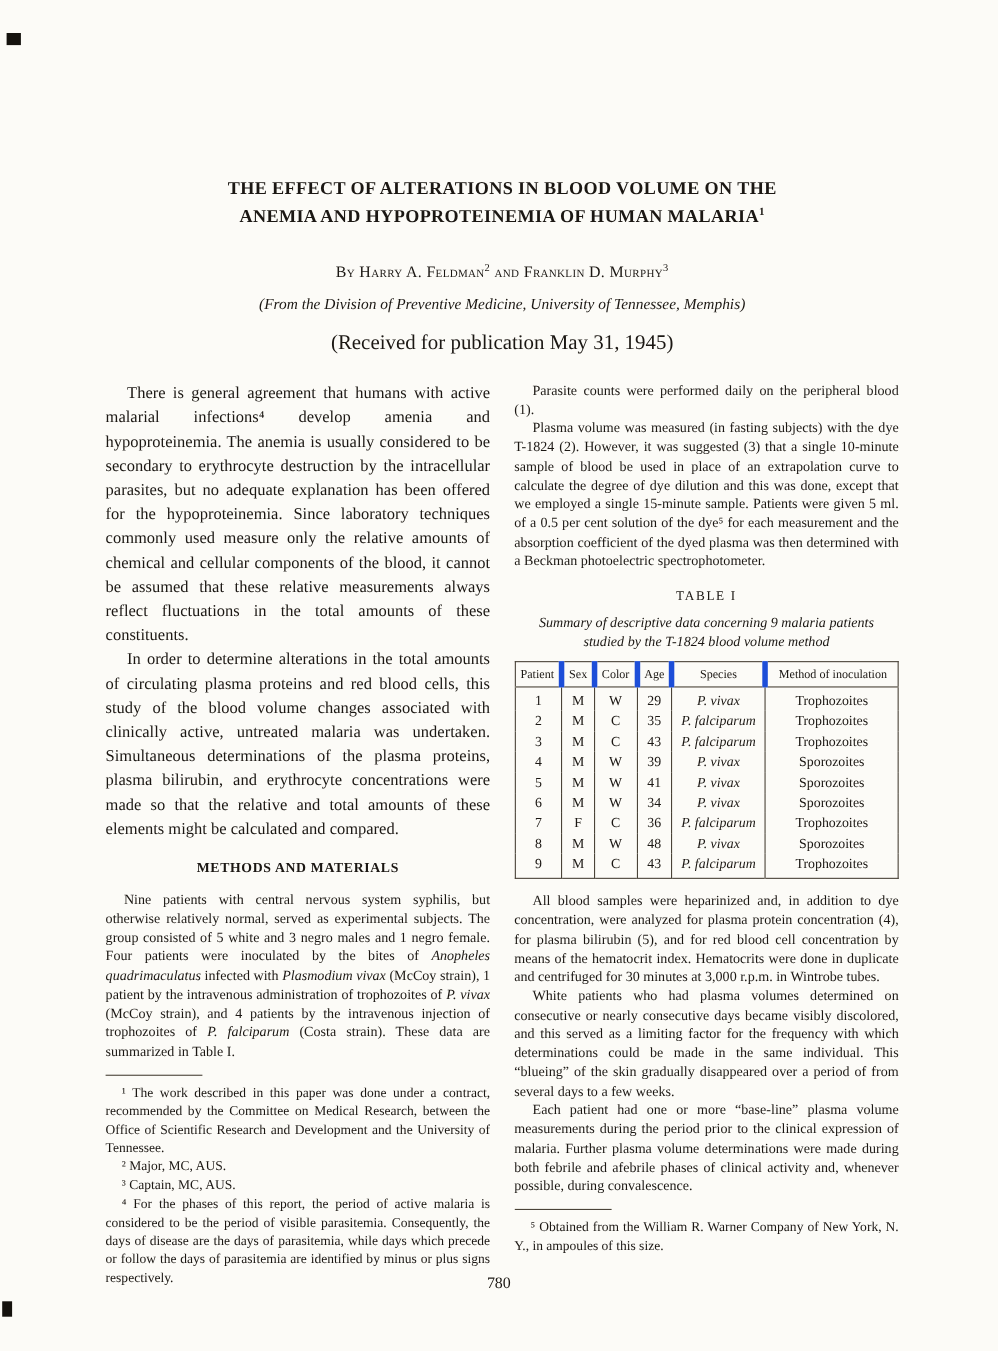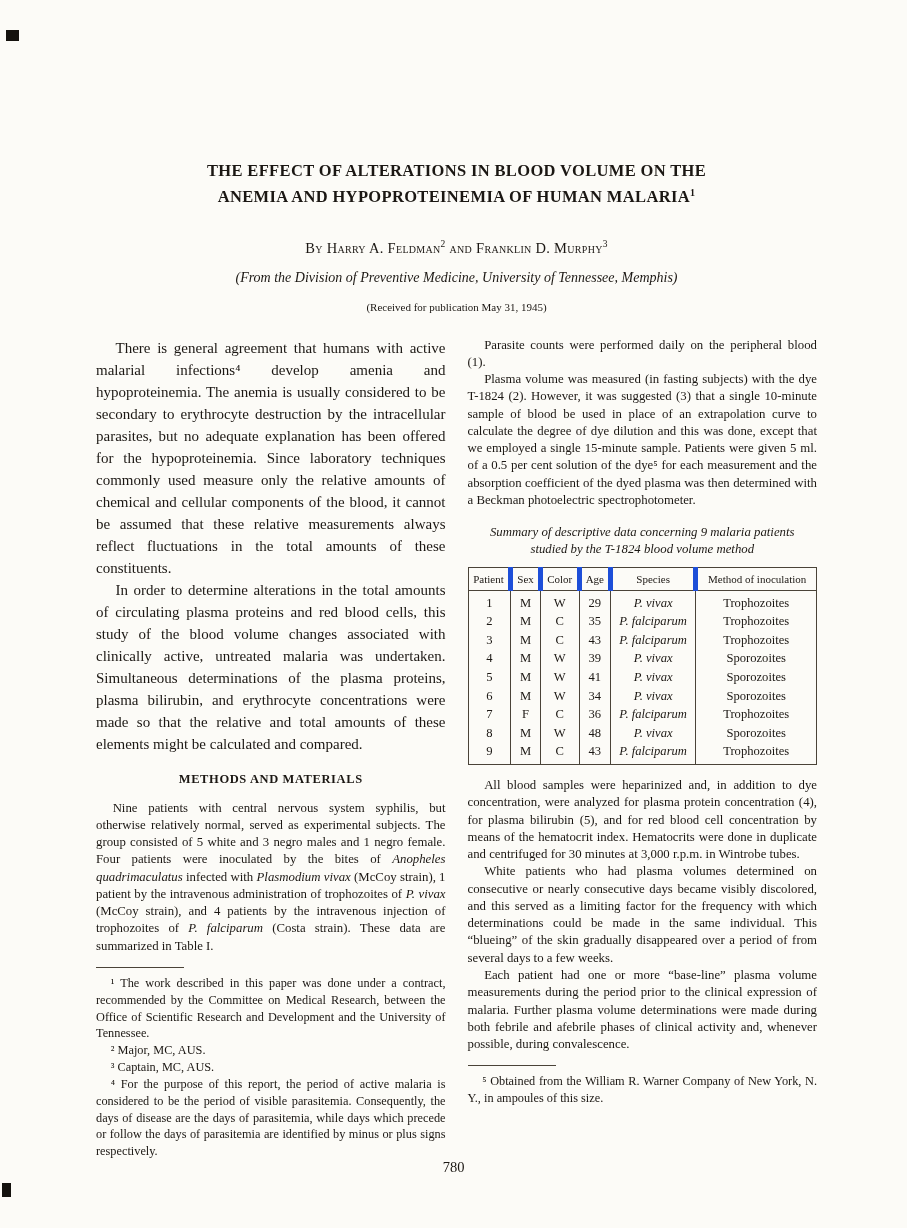--- a/index.html
+++ b/index.html
@@ -15,21 +15,21 @@
 
   .artifact { position:absolute; background:#15120e; }
   .artifact-top { left:6px; top:30px; width:13px; height:11px; }
   .artifact-bottom { left:2px; top:1183px; width:9px; height:14px; }
 
   .title { text-align:center; font-size:16.5px; font-weight:bold; letter-spacing:.35px; line-height:1.6;margin-top:46px; }
   .title sup { font-size:10px; }
   .byline { text-align:center; margin-top:28px; font-size:14.5px; font-variant:small-caps; letter-spacing:.3px; }
   .byline sup { font-size:9.5px; font-variant:normal; }
   .affiliation { text-align:center; margin-top:13px; font-size:14px; font-style:italic; }
-  .received { text-align:center; margin-top:15px; font-size:11px; }
+  .received { text-align:center; margin-top:15px; font-size:19px; }
 
   .columns { display:flex; gap:22px; margin-top:24px; }
   .col { flex:1 1 0; min-width:0; text-align:justify; }
 
   p.intro { font-size:15px; line-height:1.47; }
   p.small { font-size:12.8px; line-height:1.35; }
   .indent { text-indent:1.3em; }
 
   .section-heading {
     text-align:center; font-size:12.5px; font-weight:bold; letter-spacing:.6px;
@@ -79,28 +79,29 @@
     <div class="col">
       <p class="intro indent">There is general agreement that humans with active malarial infections⁴ develop amenia and hypoproteinemia.  The anemia is usually considered to be secondary to erythrocyte destruction by the intracellular parasites, but no adequate explanation has been offered for the hypoproteinemia.  Since laboratory techniques commonly used measure only the relative amounts of chemical and cellular components of the blood, it cannot be assumed that these relative measurements always reflect fluctuations in the total amounts of these constituents.</p>
       <p class="intro indent">In order to determine alterations in the total amounts of circulating plasma proteins and red blood cells, this study of the blood volume changes associated with clinically active, untreated malaria was undertaken.  Simultaneous determinations of the plasma proteins, plasma bilirubin, and erythrocyte concentrations were made so that the relative and total amounts of these elements might be calculated and compared.</p>
       <h2 class="section-heading">METHODS AND MATERIALS</h2>
       <p class="small indent"><span>Nine patients with central nervous system syphilis, but otherwise relatively normal, served as experimental subjects.  The group consisted of 5 white and 3 negro males and 1 negro female.  Four patients were inoculated by the bites of </span><i>Anopheles quadrimaculatus</i><span> infected with </span><i>Plasmodium vivax</i><span> (McCoy strain), 1 patient by the intravenous administration of trophozoites of </span><i>P. vivax</i><span> (McCoy strain), and 4 patients by the intravenous injection of trophozoites of </span><i>P. falciparum</i><span> (Costa strain).  These data are summarized in Table I.</span></p>
 
       <div class="fn-rule"></div>
       <p class="footnote">¹ The work described in this paper was done under a contract, recommended by the Committee on Medical Research, between the Office of Scientific Research and Development and the University of Tennessee.</p>
       <p class="footnote">² Major, MC, AUS.</p>
       <p class="footnote">³ Captain, MC, AUS.</p>
-      <p class="footnote">⁴ For the purpose of this report, the period of active malaria is considered to be the period of visible parasitemia.  Consequently, the days of disease are the days of parasitemia, while days which precede or follow the days of parasitemia are identified by minus or plus signs respectively.</p>
+      <p class="footnote">⁴ For the phases of this report, the period of active malaria is considered to be the period of visible parasitemia.  Consequently, the days of disease are the days of parasitemia, while days which precede or follow the days of parasitemia are identified by minus or plus signs respectively.</p>
     </div>
 
     <div class="col">
       <p class="small indent">Parasite counts were performed daily on the peripheral blood (1).</p>
       <p class="small indent">Plasma volume was measured (in fasting subjects) with the dye T-1824 (2).  However, it was suggested (3) that a single 10-minute sample of blood be used in place of an extrapolation curve to calculate the degree of dye dilution and this was done, except that we employed a single 15-minute sample.  Patients were given 5 ml. of a 0.5 per cent solution of the dye⁵ for each measurement and the absorption coefficient of the dyed plasma was then determined with a Beckman photoelectric spectrophotometer.</p>
 
       <div class="table-block">
+        <div class="table-label">TABLE I</div>
         <div class="table-caption">Summary of descriptive data concerning 9 malaria patients studied by the T-1824 blood volume method</div>
         <table class="data">
           <thead>
             <tr>
               <th>Patient</th>
               <th>Sex</th>
               <th>Color</th>
               <th>Age</th>
               <th>Species</th>
               <th>Method of inoculation</th>

